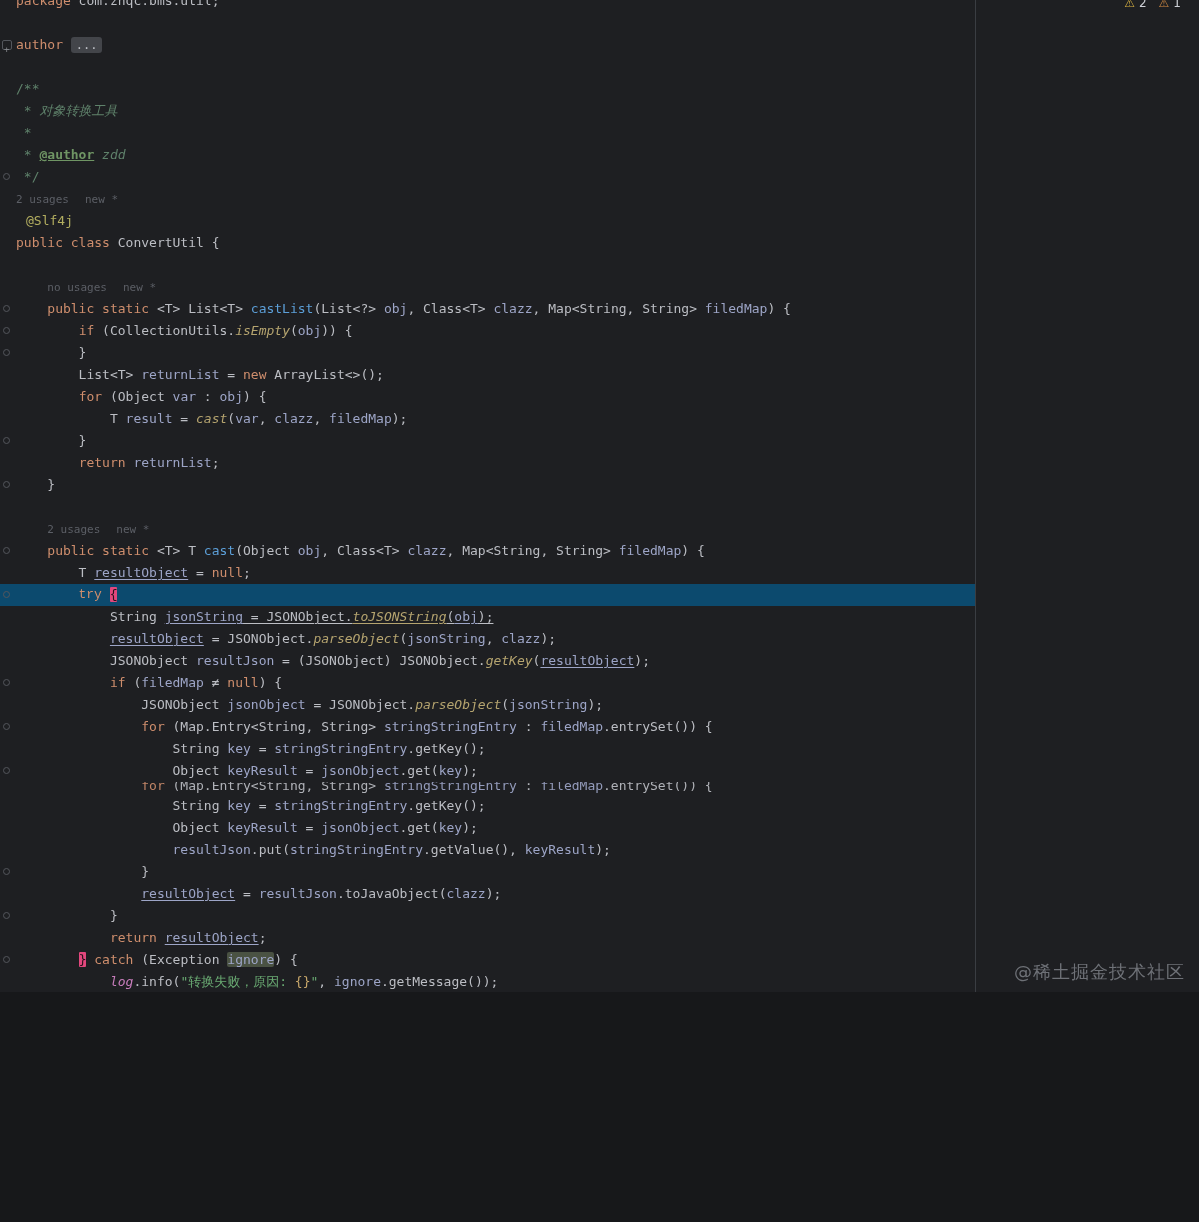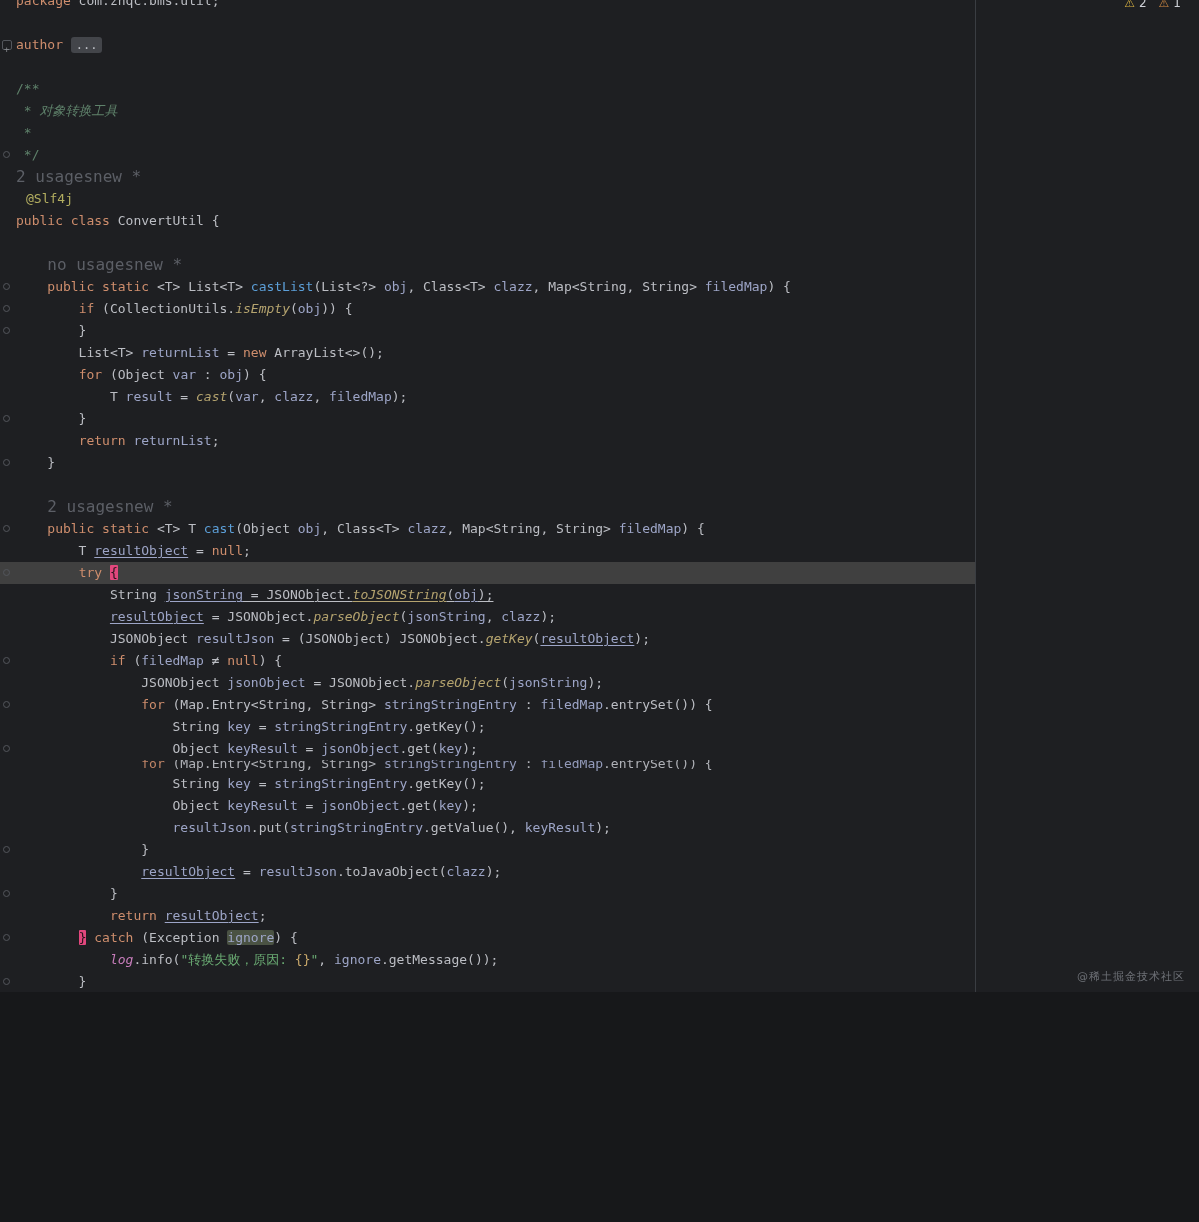--- a/index.html
+++ b/index.html
@@ -1,72 +1,73 @@
 <!DOCTYPE html>
 <html><head>
 <meta charset="utf-8">
 <style>
   html,body{margin:0;padding:0;background:#17181a;}
   .screen{position:relative;width:1199px;height:992px;background:#1e1f22;overflow:hidden;
           font-family:"DejaVu Sans Mono",monospace;}
   .editor{position:absolute;left:0;top:0;width:975px;height:100%;border-right:1px solid #3a3d42;}
   #code{margin-top:-10px;}
   .line{position:relative;height:22px;line-height:22px;font-size:13px;white-space:pre;padding-left:16px;}
-  .line.cur{background:#404040;}
+  .line.cur{background:#0c4a6e;font-family:Liberation Mono, monospace;}
   .line.torn{height:13px;overflow:hidden;opacity:.92;}
   .line.torn .code{position:relative;top:-7px;display:inline-block;}
   
   .gut{position:absolute;left:3px;top:7px;width:7px;height:7px;border:1px solid #53565c;
        border-radius:50%;box-sizing:border-box;}
   .gut.box{left:2px;top:6px;width:10px;height:10px;border-radius:2px;}
   .gut.box::after{content:"+";position:absolute;left:1px;top:-3px;font-size:9px;color:#8a8d92;}
   
   .k{color:#cf8e6d;}
   .d{color:#bcbec4;}
   .v{color:#9da5c7;}
   .m{color:#5c9fd8;margin-top:31px;}
   .s{color:#b5a46f;font-style:italic;}
   .str{color:#6aab73;}
   .ph{color:#c9a86b;}
   .c{color:#5f826b;}
   .ci{color:#5f826b;font-style:italic;}
   .ctag{color:#6f9564;font-weight:bold;text-decoration:underline;}
   .a{color:#b3ae60;margin-left:10px;}
   .fld{color:#c77dbb;font-style:italic;}
-  .h{color:#5c5f66;font-size:16px;}
-  .h2{}
+  .h{color:#5c5f66;font-size:11px;}
+  .h2{margin-left:16px;}
   .u{text-decoration:underline;text-decoration-thickness:1px;text-underline-offset:2px;}
   .hl{background:#4a5243;border-radius:2px;}
   .bp{background:#e2477d;color:#26131c;border-radius:1px;}
   .fold{display:inline-block;background:#43454a;border-radius:3px;padding:0 5px;color:#bcbec4;
         font-size:12px;line-height:16px;}
   
   .inspections{position:absolute;top:-4px;right:10px;display:flex;align-items:center;gap:4px;
                font-size:12px;color:#ced0d6;font-family:"DejaVu Sans",sans-serif;}
   .inspections .glyph{font-size:12px;}
   .inspections .warning{color:#d9b343;}
   .inspections .weak-warning{color:#d98e43;}
   .inspections .cnt{margin-right:8px;color:#ced0d6;}
   
-  .watermark{position:absolute;right:14px;bottom:8px;color:#6e7177;font-size:11px;
+  .watermark{position:absolute;right:14px;bottom:8px;color:#6e7177;font-size:18px;
              letter-spacing:1px;font-family:"DejaVu Sans",sans-serif;}
 </style>
 </head>
 <body>
 
 <div class="screen">
   <div class="editor">
     <div id="code">
         <div class="line"><span class="code"><span class="k">package</span><span class="d"> com.zhqc.bms.util;</span></span></div>
         <div class="line"><span class="code"></span></div>
         <div class="line"><span class="gut box"></span><span class="code"><span class="k">author</span><span class="d"> </span><span class="fold">...</span></span></div>
         <div class="line"><span class="code"></span></div>
         <div class="line"><span class="code"><span class="c">/**</span></span></div>
         <div class="line"><span class="code"><span class="c"> * </span><span class="ci">对象转换工具</span></span></div>
         <div class="line"><span class="code"><span class="c"> *</span></span></div>
+        <div class="line"><span class="code"><span class="c"> * </span><span class="ctag">@author</span><span class="c"> </span><span class="ci">zdd</span></span></div>
         <div class="line"><span class="gut "></span><span class="code"><span class="c"> */</span></span></div>
         <div class="line"><span class="code"><span class="h">2 usages</span><span class="h h2">new *</span></span></div>
         <div class="line"><span class="code"><span class="a">@Slf4j</span></span></div>
         <div class="line"><span class="code"><span class="k">public class </span><span class="d">ConvertUtil {</span></span></div>
         <div class="line"><span class="code"></span></div>
         <div class="line"><span class="code"><span class="d">    </span><span class="h">no usages</span><span class="h h2">new *</span></span></div>
         <div class="line"><span class="gut "></span><span class="code"><span class="d">    </span><span class="k">public static </span><span class="d">&lt;T&gt; List&lt;T&gt; </span><span class="m">castList</span><span class="d">(List&lt;?&gt; </span><span class="v">obj</span><span class="d">, Class&lt;T&gt; </span><span class="v">clazz</span><span class="d">, Map&lt;String, String&gt; </span><span class="v">filedMap</span><span class="d">) {</span></span></div>
         <div class="line"><span class="gut "></span><span class="code"><span class="d">        </span><span class="k">if</span><span class="d"> (CollectionUtils.</span><span class="s">isEmpty</span><span class="d">(</span><span class="v">obj</span><span class="d">)) {</span></span></div>
         <div class="line"><span class="gut "></span><span class="code"><span class="d">        }</span></span></div>
         <div class="line"><span class="code"><span class="d">        List&lt;T&gt; </span><span class="v">returnList</span><span class="d"> = </span><span class="k">new</span><span class="d"> ArrayList&lt;&gt;();</span></span></div>

